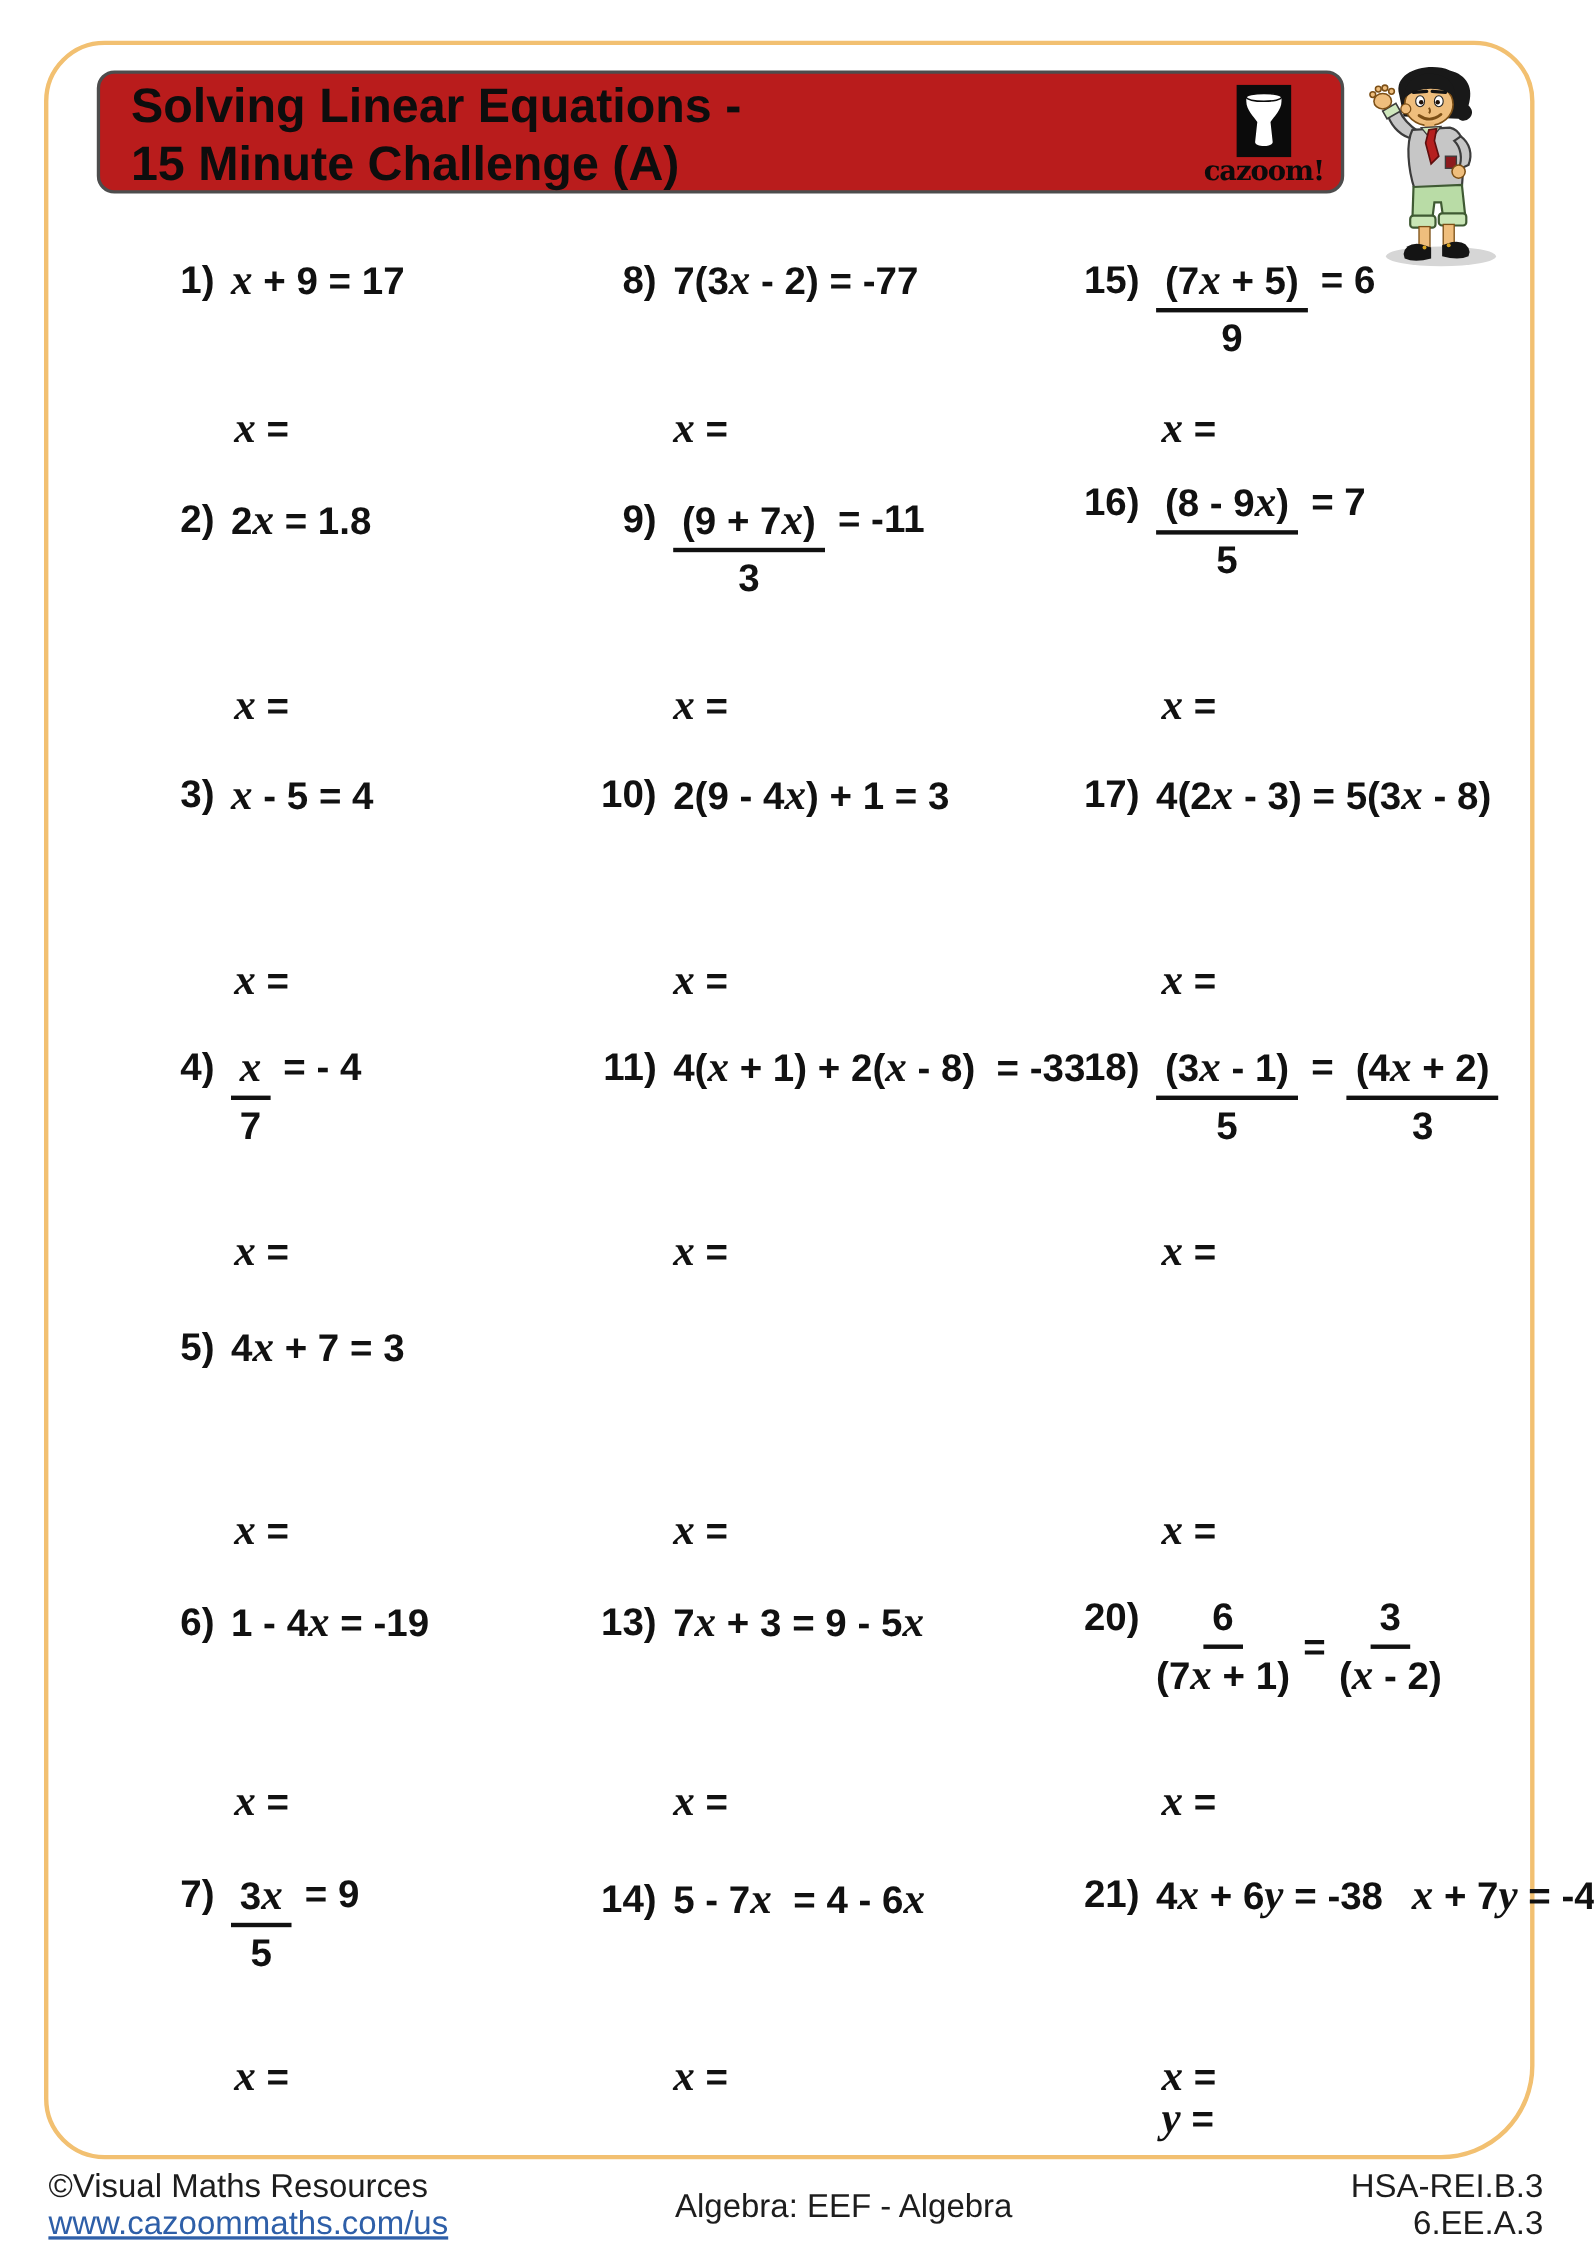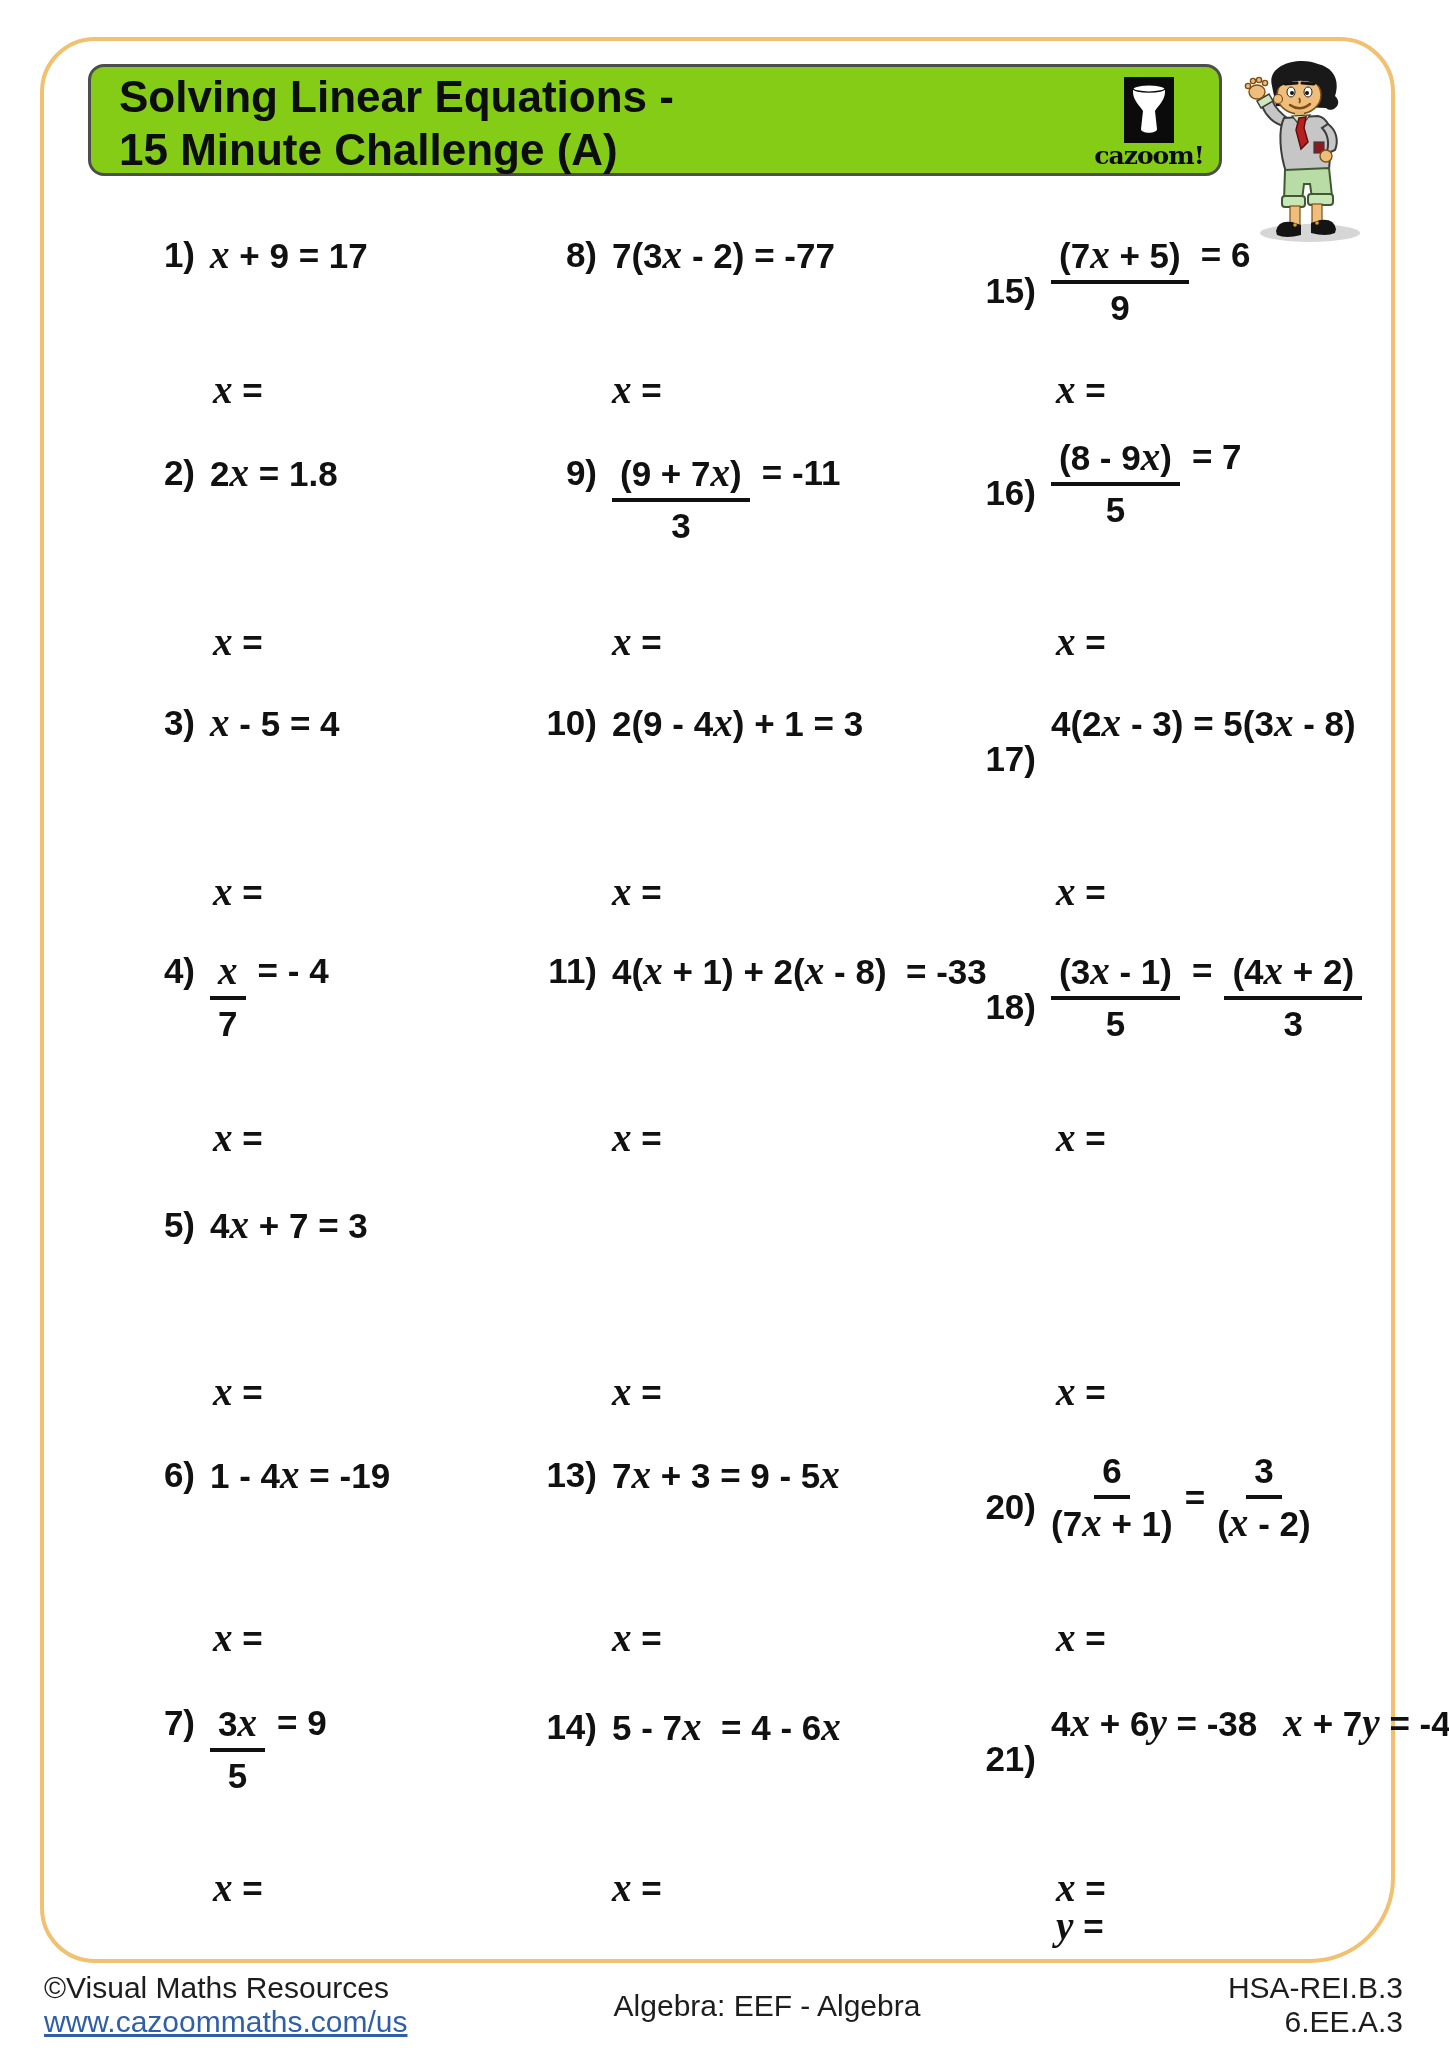--- a/index.html
+++ b/index.html
@@ -1,32 +1,32 @@
 <!DOCTYPE html>
 <html><head>
 <meta charset="utf-8">
 <style>
   html,body{margin:0;padding:0;background:#ffffff;}
   .page{position:relative;width:1449px;height:2048px;background:#fff;overflow:hidden;
         font-family:"Liberation Sans",sans-serif;color:#111;}
   .frame{position:absolute;left:40px;top:37px;width:1347px;height:1918px;
          border:4px solid #f2c071;border-radius:55px 55px 85px 55px;}
   .titlebox{position:absolute;left:88px;top:64px;width:1134px;height:112px;
-            background:#84cc16;border:3px solid #4d4d4d;border-radius:16px;box-sizing:border-box;}
+            background:#b91c1c;border:3px solid #4d4d4d;border-radius:16px;box-sizing:border-box;}
   .title{position:absolute;left:28px;top:3px;font-size:44px;line-height:53px;font-weight:bold;
          color:#0d0d0d;letter-spacing:0px;}
   .logo{position:absolute;right:14px;top:10px;width:112px;text-align:center;}
   .logo svg{display:block;margin:0 auto;}
   .logotext{font-family:"DejaVu Serif",serif;font-weight:bold;font-size:25px;color:#0b0b0b;
             margin-top:-2px;letter-spacing:-1px;}
   .boy{position:absolute;left:1240px;top:56px;width:135px;height:190px;}
   
   .p{position:absolute;display:flex;align-items:flex-start;font-size:35px;font-weight:bold;white-space:pre;}
   .p .n{flex:0 0 auto;text-align:right;margin-right:15px;line-height:42px;}
-  .c1 .n{width:50px;} .c2 .n{width:62px;} .c3 .n{width:68px;margin-top:36px;}
+  .c1 .n{width:50px;} .c2 .n{width:62px;} .c3 .n{width:68px;}
   .b{display:flex;align-items:flex-start;gap:12px;}
   .b.mid{align-items:center;}
   .m{line-height:42px;white-space:pre;}
   .v{font-family:"Liberation Serif",serif;font-style:italic;font-weight:bold;font-size:1.12em;}
   .fr{display:inline-flex;flex-direction:column;align-items:center;}
   .fr .fn{padding:0 8px 3px;border-bottom:4px solid #111;text-align:center;}
   .fr .fd{padding-top:3px;text-align:center;}
   .sys{display:flex;flex-direction:row;}
   .sys .l2{padding-left:26px;}
   .ans{position:absolute;font-size:35px;font-weight:bold;line-height:42px;}

